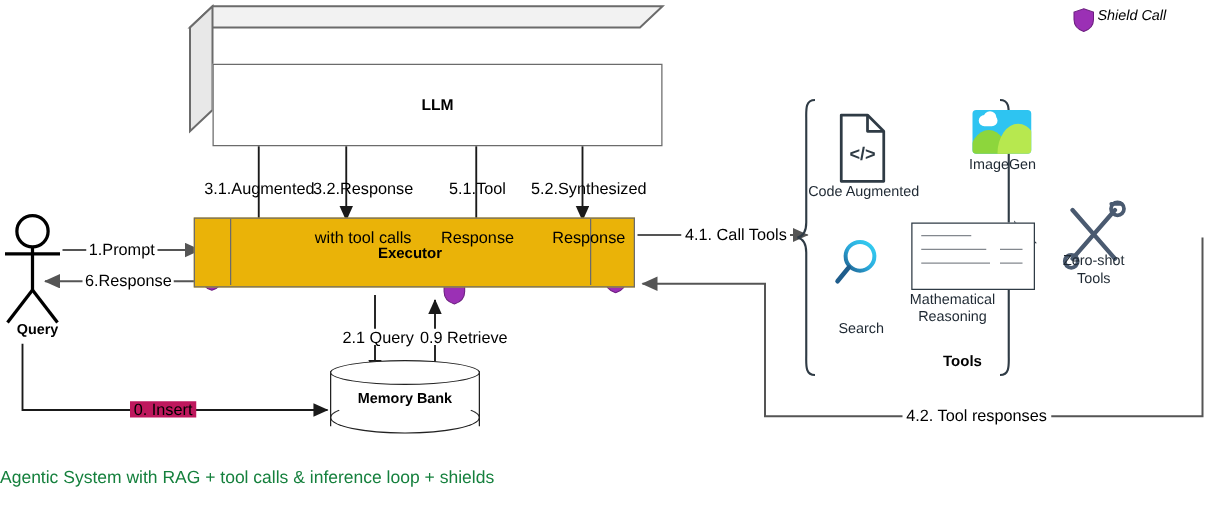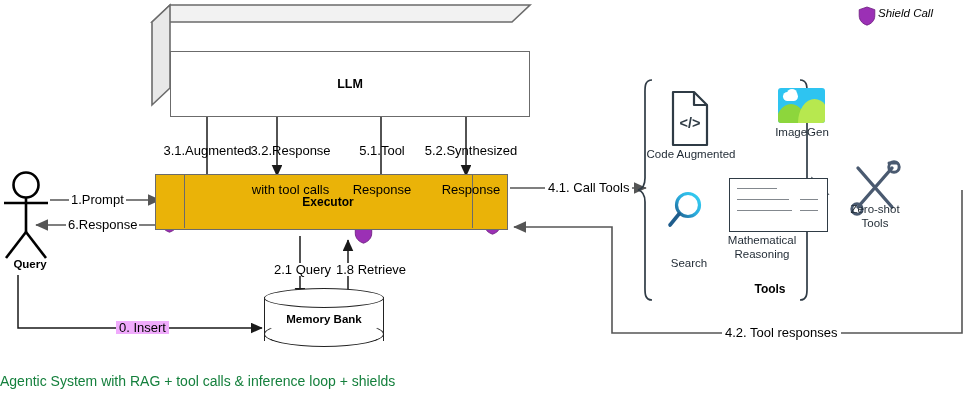--- a/index.html
+++ b/index.html
@@ -226,23 +226,23 @@
   <div>Response</div>
 </div>
 
 <div class="lbl c" style="left:416px;top:118px;width:110px;">
   <div>5.2.Synthesized</div>
   <div>Response</div>
 </div>
 
 <div class="lbl" style="left:69px;top:193px;background:#fff;padding:0 2px;">1.Prompt</div>
 <div class="lbl" style="left:66px;top:218px;background:#fff;padding:0 2px;">6.Response</div>
-<div class="lbl" style="left:116px;top:321px;background:#f0abfc;padding:0 3px;">0. Insert</div>
+<div class="lbl" style="left:104px;top:321px;background:#be185d;padding:0 3px;">0. Insert</div>
 <div class="lbl" style="left:272px;top:263px;background:#fff;padding:0 2px;">2.1 Query</div>
-<div class="lbl" style="left:334px;top:263px;background:#fff;padding:0 2px;">1.8 Retrieve</div>
+<div class="lbl" style="left:334px;top:263px;background:#fff;padding:0 2px;">0.9 Retrieve</div>
 <div class="lbl" style="left:545px;top:181px;background:#fff;padding:0 3px;">4.1. Call Tools</div>
 <div class="lbl" style="left:722px;top:326px;background:#fff;padding:0 3px;">4.2. Tool responses</div>
 
 <div id="imagegen-ico">
   <div id="ig-hill1"></div>
     <div id="ig-hill2"></div>
   <div id="ig-cloud"></div>
     <div id="ig-cloud2"></div>
 </div>
 

